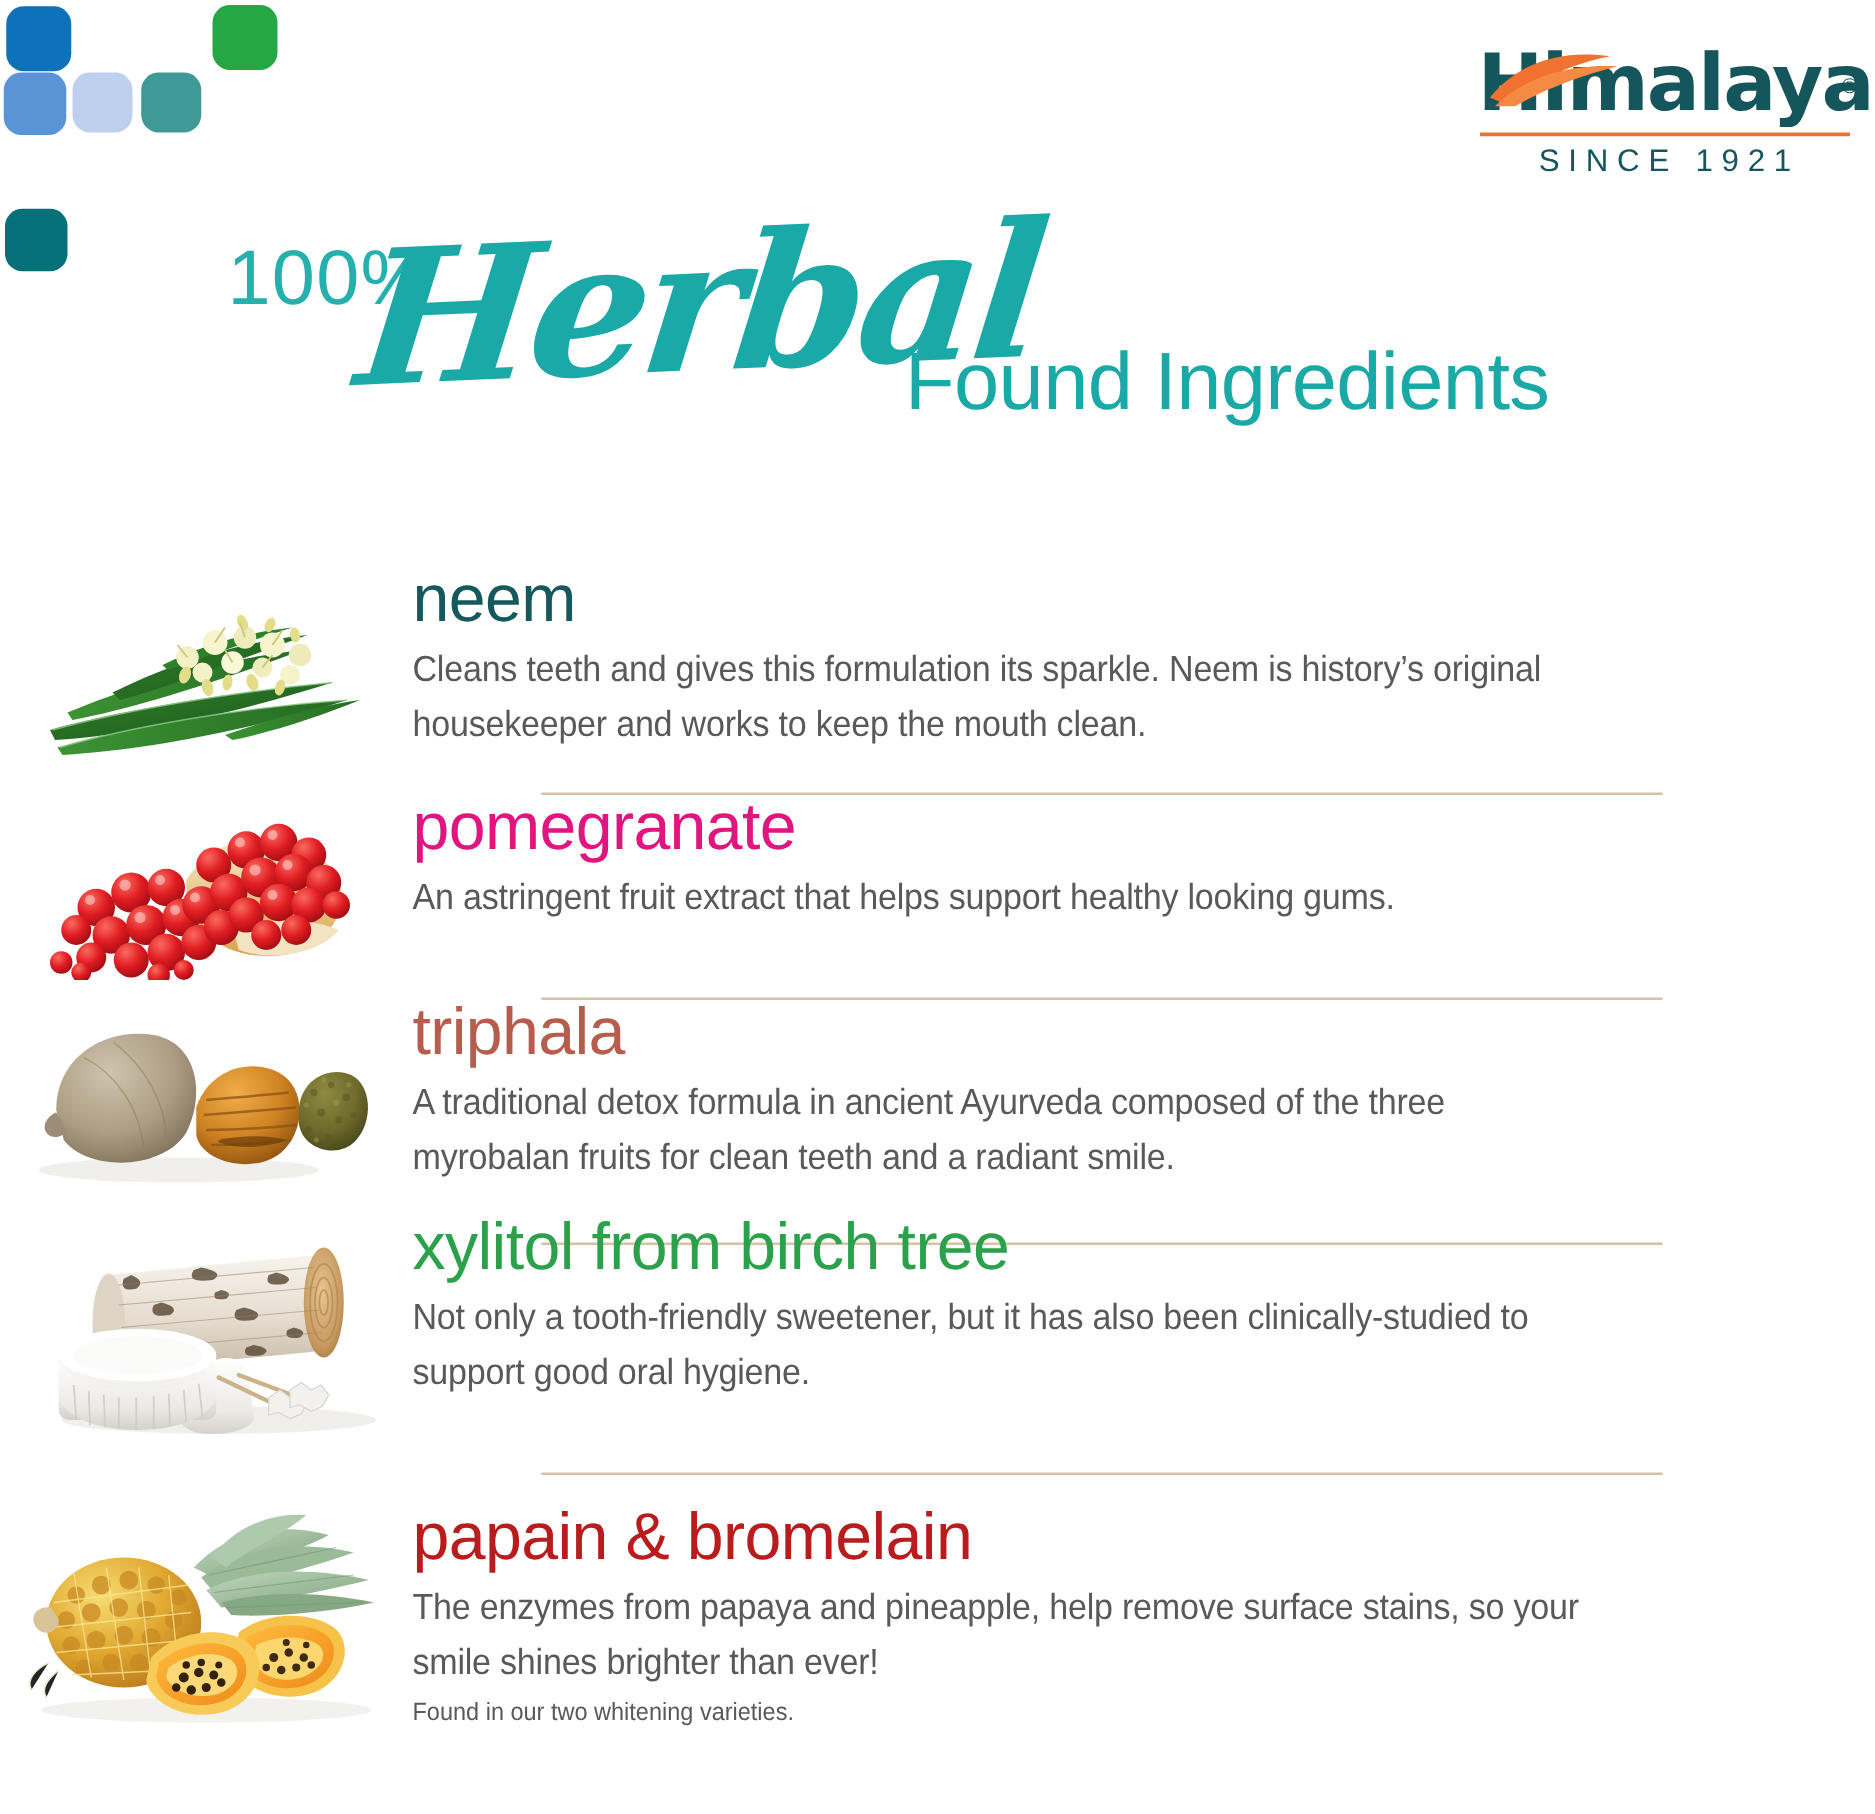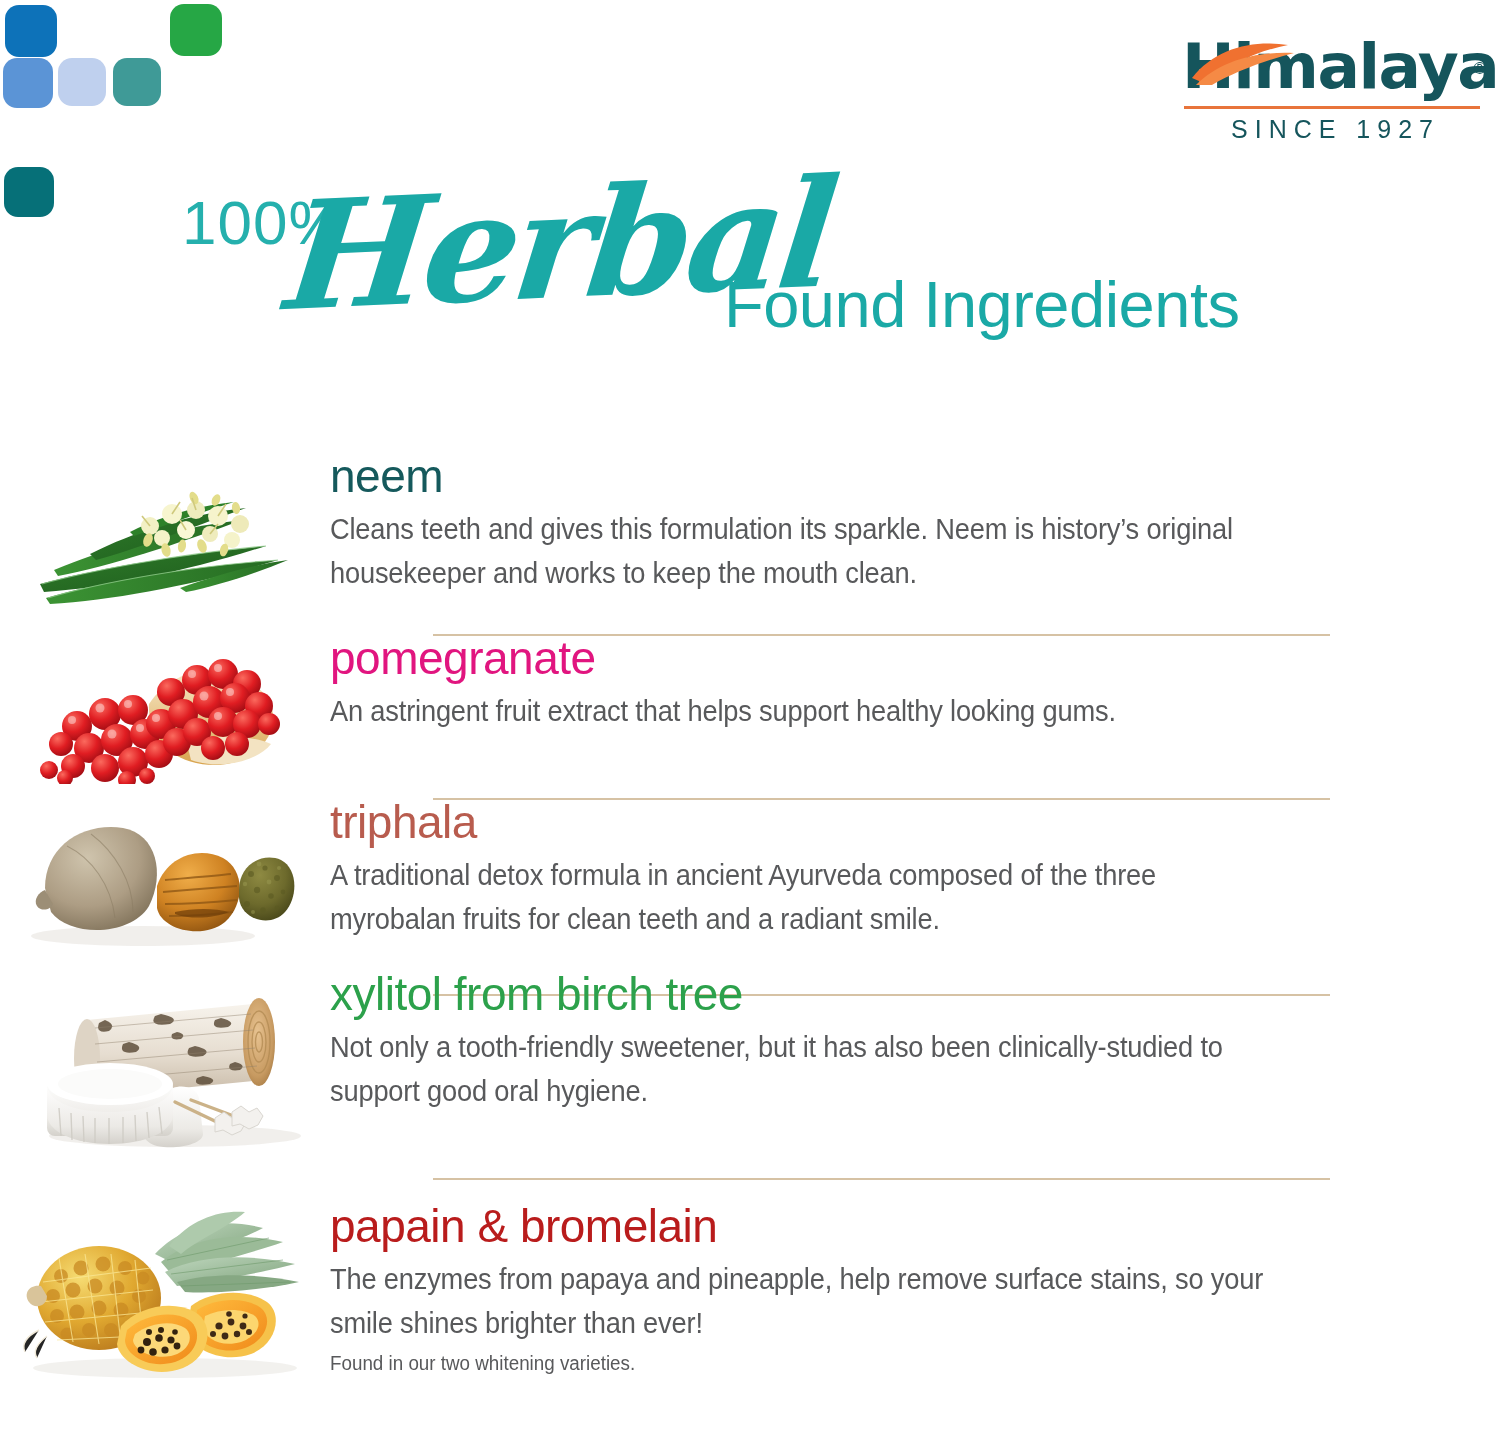--- a/index.html
+++ b/index.html
@@ -137,21 +137,21 @@
     align-items: center;
     justify-content: center;
     padding-top: 14px;
   }
   .ing-thumb { position: relative; }
   .ing-body { flex: 1 1 auto; padding-right: 165px; }
 
   .ing-name {
     font-family: "Liberation Sans", sans-serif;
     font-weight: 300;
-    font-size: 46px;
+    font-size: 53px;
     line-height: 1.06;
     letter-spacing: -0.5px;
     margin: 0 0 6px 0;
   }
   .ing-desc {
     font-family: "Liberation Sans", sans-serif;
     font-weight: 300;
     font-size: 29px;
     line-height: 1.52;
     letter-spacing: -0.2px;
@@ -196,21 +196,21 @@
 <div id="brand-logo">
   <div class="logo-wordmark">
     <span>Himalaya</span>
     <svg class="logo-swoosh" viewBox="0 0 128 44" xmlns="http://www.w3.org/2000/svg">
       <path d="M2 36 C 26 6, 62 -2, 98 3 C 72 8, 40 20, 16 42 Z" fill="#f07130"></path>
       <path d="M6 43 C 30 19, 66 9, 104 11 C 76 18, 44 30, 22 43 Z" fill="#f58a45"></path>
     </svg>
     <span class="logo-reg">®</span>
   </div>
   <div class="logo-rule"></div>
-  <div class="logo-since">SINCE 1927</div>
+  <div class="logo-since">SINCE 1921</div>
 </div>
 
 <div id="headline">
   <span class="hl-pct">100%</span>
   <span class="hl-script">Herbal</span>
   <span class="hl-sub">Found Ingredients</span>
 </div>
 
 <div id="ingredient-list">
 

